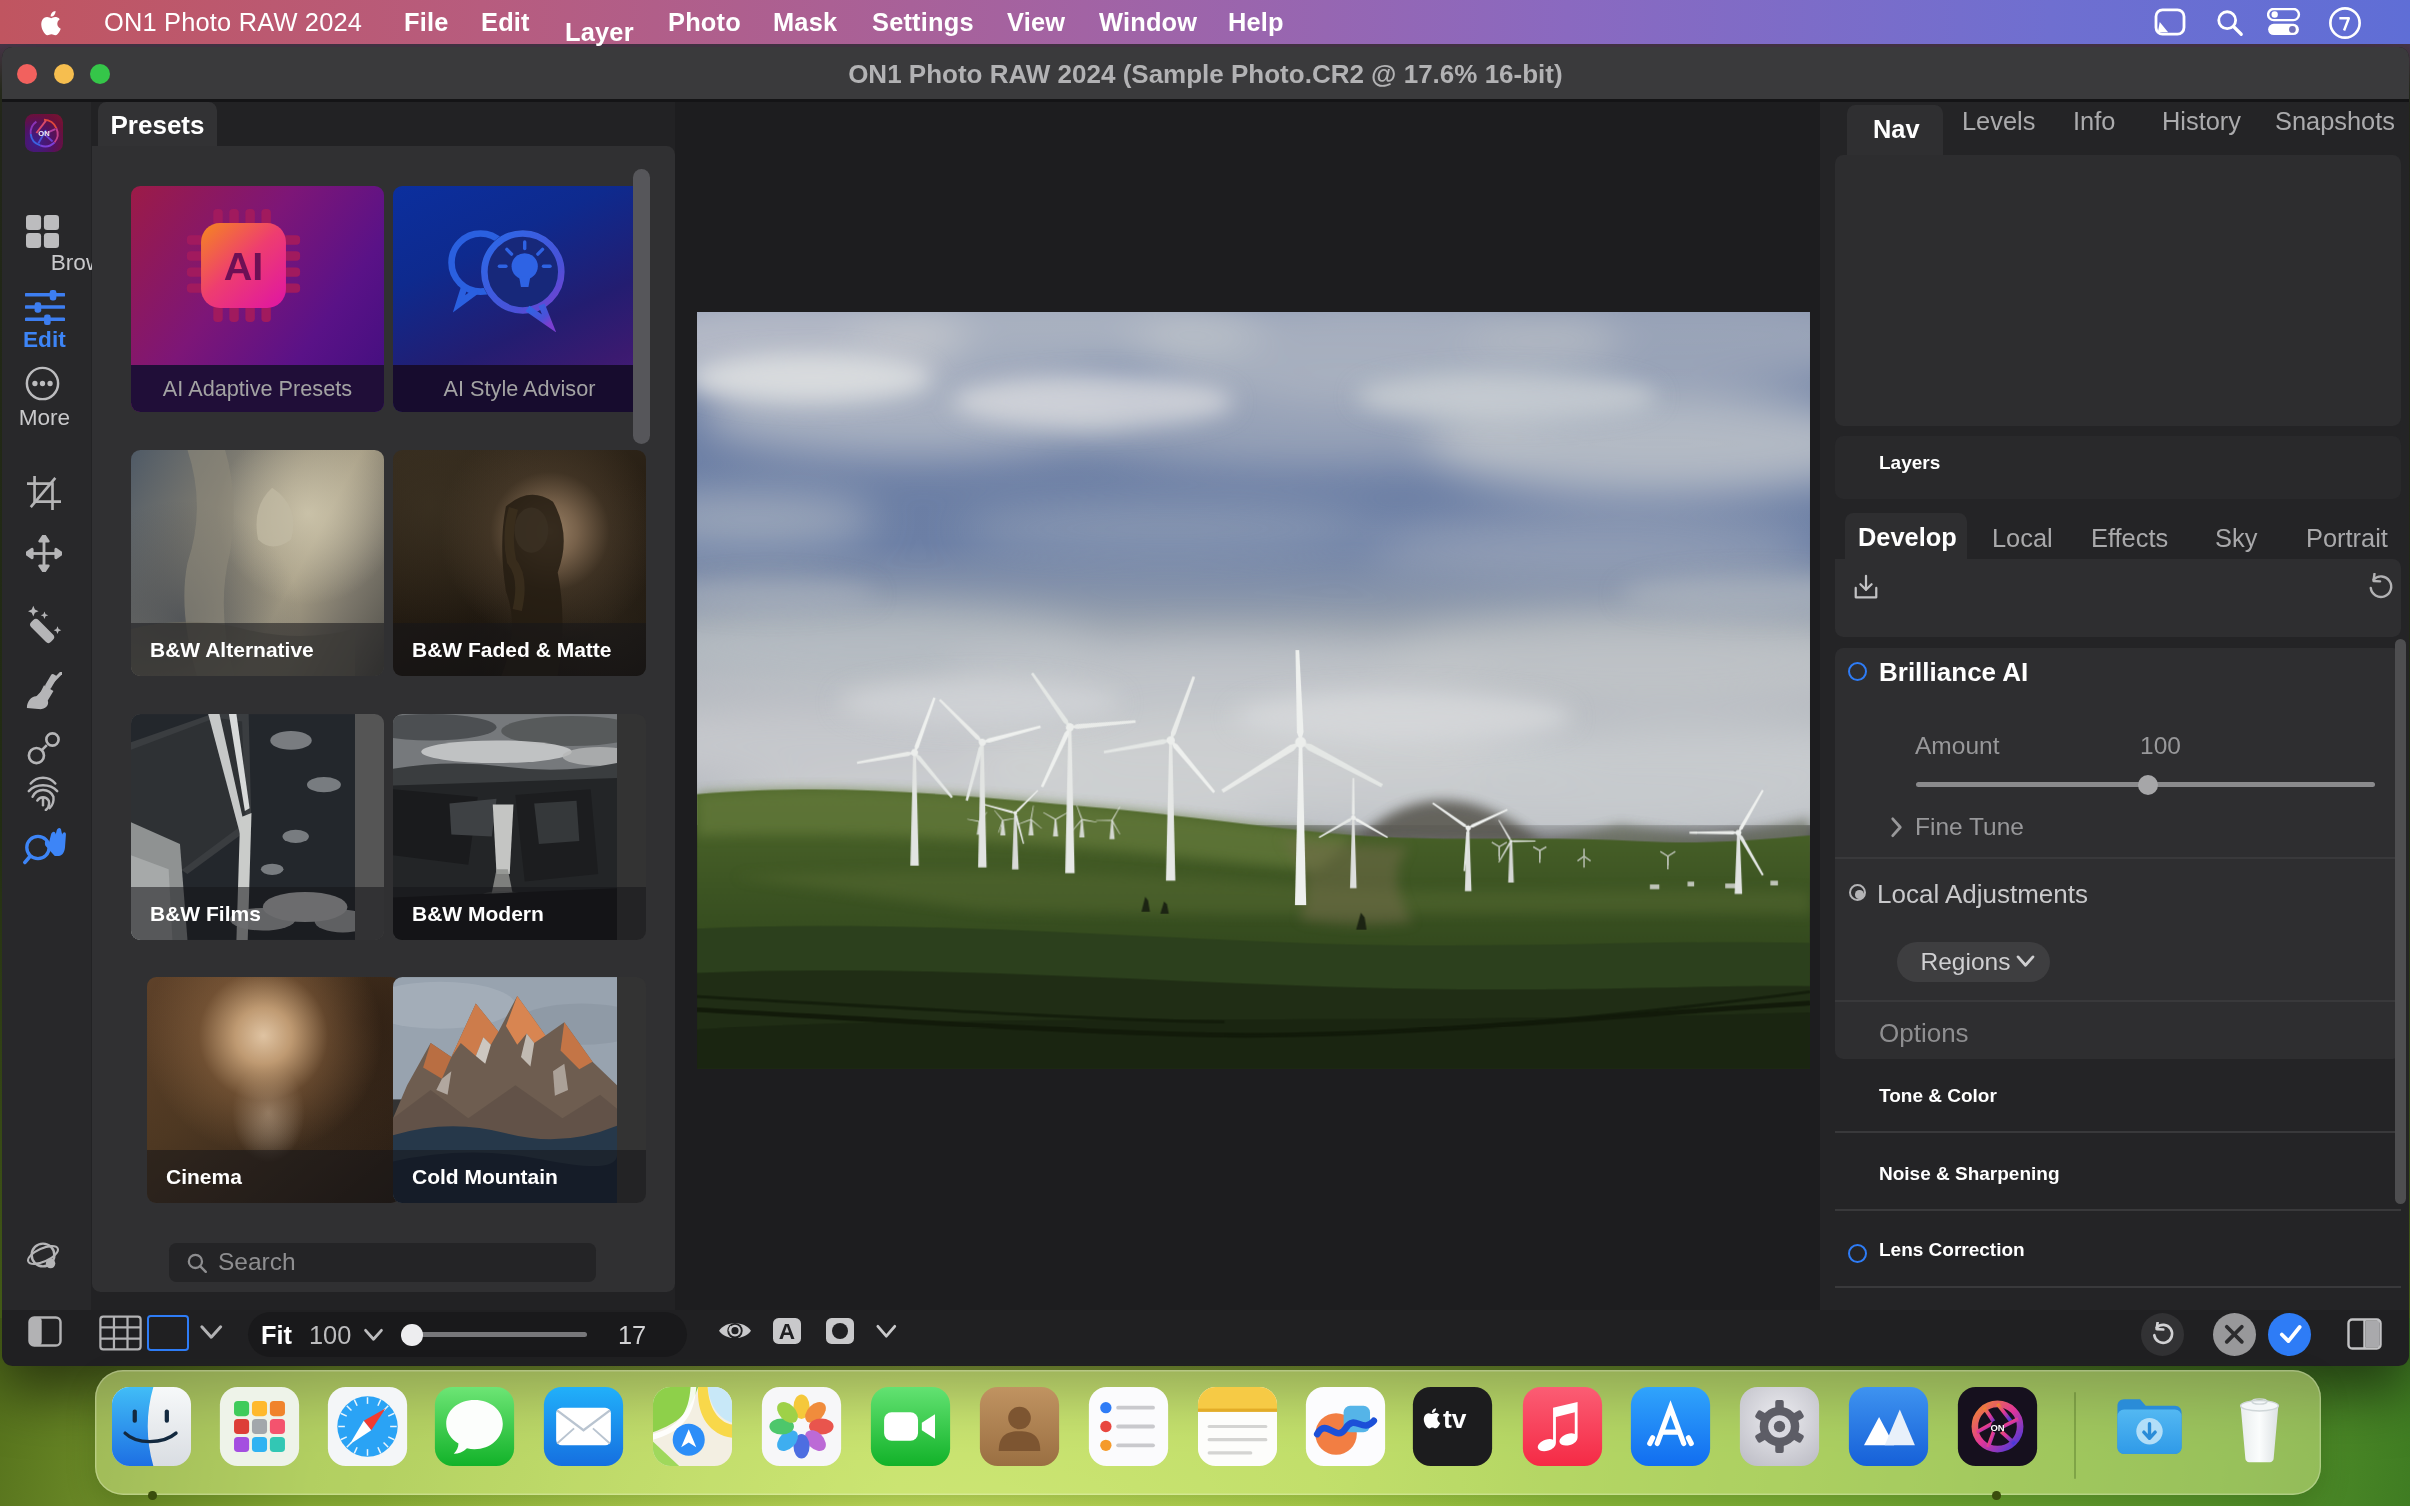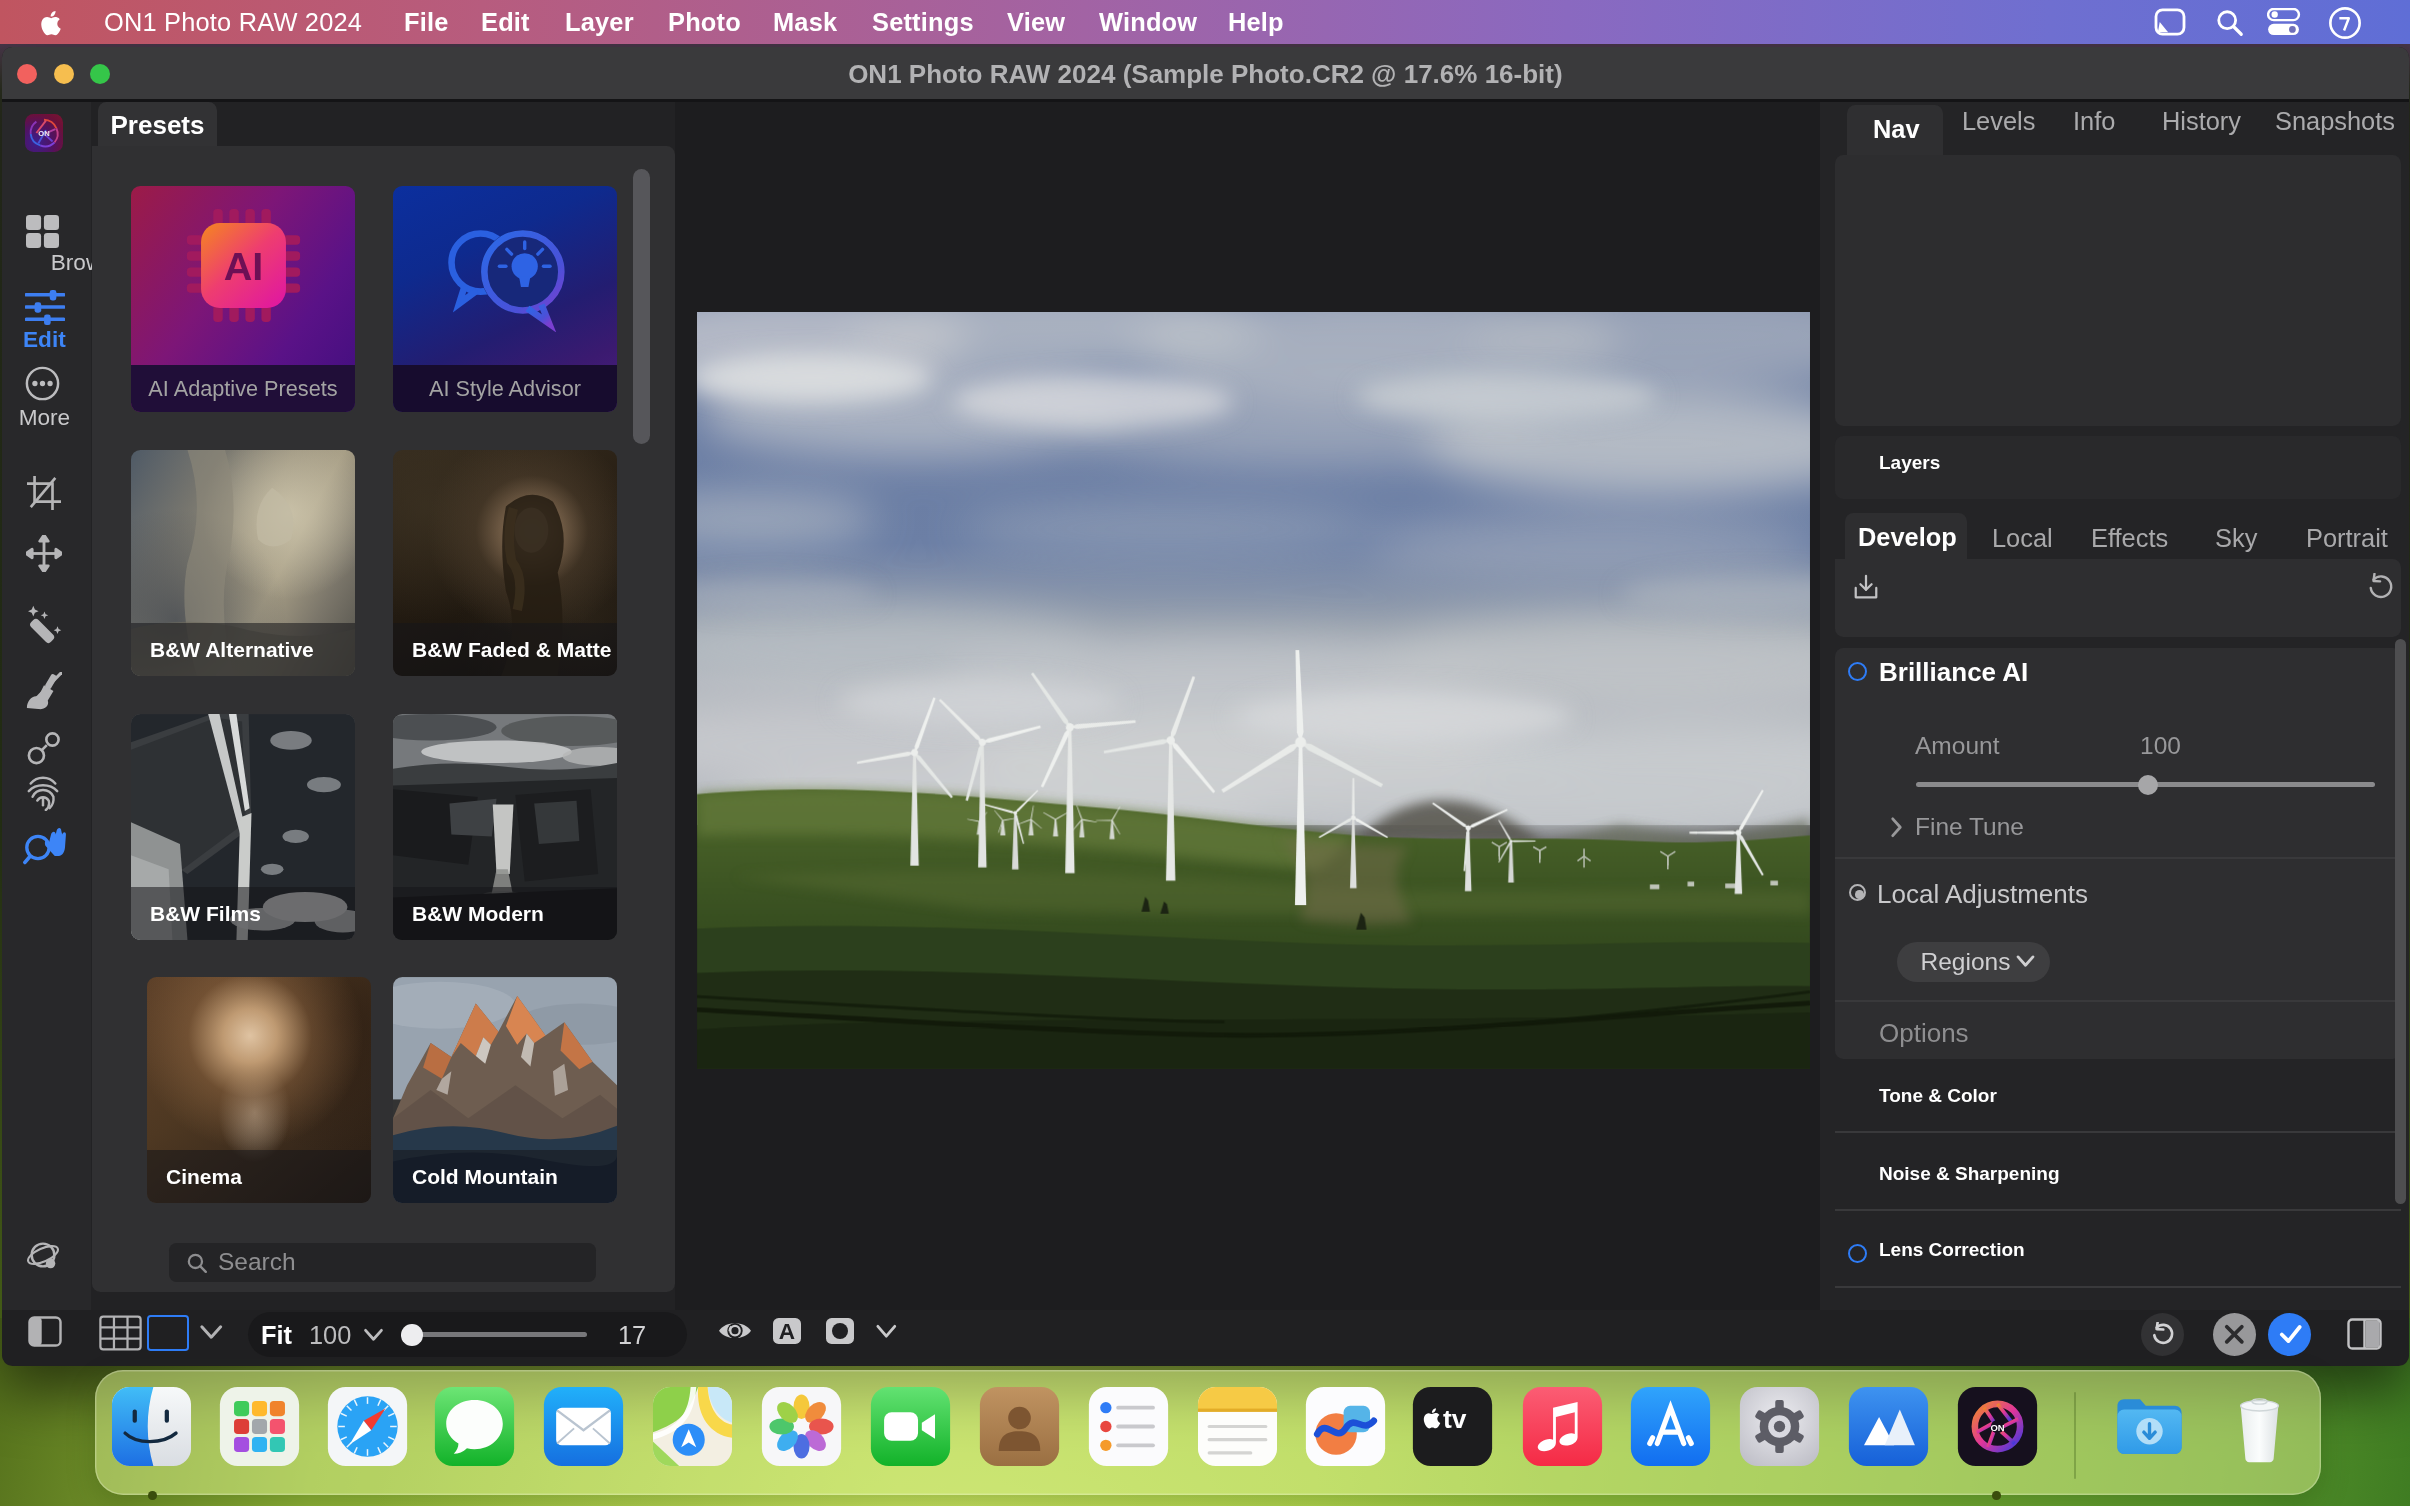--- a/index.html
+++ b/index.html
@@ -25,21 +25,21 @@
 #ttext{left:1.9px;top:47px;width:2407px;height:53px;line-height:55px;text-align:center;color:#b2b2b4;font-size:26px;font-weight:bold;}
 #tline{left:1.9px;top:99px;width:2407px;height:2.8px;background:#141416;}
 
 #sidebar{left:1.9px;top:102px;width:89px;height:1208px;background:#28282a;}
 #ptab{left:98px;top:102px;width:119px;height:44px;background:#323234;border-radius:8.5px 8.5px 0 0;color:#fff;font-size:26px;font-weight:bold;text-align:center;line-height:47px;}
 #ppanel{left:92px;top:146px;width:583px;height:1146px;background:#303032;border-radius:0 8.5px 8.5px 8.5px;}
 #canvas{left:675px;top:102px;width:1145px;height:1208px;background:#1d1d1f;}
 #rpanel{left:1820px;top:102px;width:589px;height:1208px;background:#242426;}
 #bbar{left:1.9px;top:1310px;width:2407px;height:56px;background:#202022;border-radius:0 0 10.4px 10.4px;}
 
-.card{position:absolute;width:224px;height:226px;border-radius:9.4px;overflow:hidden;}
+.card{position:absolute;width:253px;height:226px;border-radius:9.4px;overflow:hidden;}
 .clabel{position:absolute;left:0;bottom:0;width:100%;height:53px;color:#fff;font-size:21px;font-weight:bold;line-height:53px;padding-left:19px;background:rgba(22,22,26,0.55);white-space:nowrap;}
 .clabel1{position:absolute;left:0;bottom:0;width:100%;height:47px;color:#a3a3a3;font-size:21.7px;font-weight:normal;line-height:47px;text-align:center;white-space:nowrap;}
 
 .rtab{position:absolute;top:107px;font-size:25.4px;color:#ababad;}
 .sechead{position:absolute;color:#fff;font-size:19px;font-weight:bold;}
 .divl{position:absolute;height:1.9px;background:#39393b;}
 
 #dock{left:95px;top:1370px;width:2226px;height:125px;border-radius:28px;
  background:rgba(208,232,132,0.55);box-shadow:inset 0 0 0 1.4px rgba(255,255,255,0.25), 0 9.4px 28px rgba(30,60,0,0.25);}
 .dicon{position:absolute;top:1385px;width:83px;height:83px;}
@@ -580,21 +580,21 @@
   <div class="tl" style="left:17px;background:#f2615e;"></div>
   <div class="tl" style="left:54px;background:#f6be4f;"></div>
   <div class="tl" style="left:90px;background:#35c649;"></div>
   <div id="mb" class="ab">
     <svg class="ab" style="left:40px;top:8.5px;" width="24.5" height="28" viewBox="0 0 26 30">
       <path fill="#fff" d="M18.4 15.9c0-3.1 2.6-4.7 2.7-4.8-1.5-2.2-3.8-2.5-4.6-2.5-2-.2-3.8 1.2-4.8 1.2-1 0-2.5-1.1-4.2-1.1-2.1 0-4.1 1.2-5.2 3.2-2.2 3.9-.6 9.7 1.6 12.9 1.1 1.6 2.4 3.3 4 3.2 1.6-.1 2.3-1 4.2-1 2 0 2.5 1 4.2 1 1.8 0 2.9-1.6 4-3.1 1.2-1.8 1.7-3.6 1.8-3.7-.1-.1-3.7-1.5-3.7-5.3zM15.2 6.3c.9-1.1 1.5-2.6 1.3-4.1-1.3.1-2.9.9-3.8 1.9-.8 1-1.6 2.5-1.4 4 1.5.1 3-.7 3.9-1.8z"></path>
     </svg>
     <span class="mi" style="left:104px;font-weight:normal;">ON1 Photo RAW 2024</span>
     <span class="mi" style="left:404px;">File</span>
     <span class="mi" style="left:481px;">Edit</span>
-    <span class="mi" style="left:565px;">Layer</span>
+    <span class="mi" style="left:565px;margin-top:10px;">Layer</span>
     <span class="mi" style="left:668px;">Photo</span>
     <span class="mi" style="left:773px;">Mask</span>
     <span class="mi" style="left:872px;">Settings</span>
     <span class="mi" style="left:1007px;">View</span>
     <span class="mi" style="left:1099px;">Window</span>
     <span class="mi" style="left:1228px;">Help</span>
     <svg class="ab" style="left:2154px;top:7.5px;" width="32" height="28" viewBox="0 0 34 30">
       <rect x="2" y="2" width="30" height="26" rx="7" fill="none" stroke="#fff" stroke-width="3"></rect>
       <path fill="#fff" d="M4 26 L15 26 L6 15 Z"></path>
     </svg>

